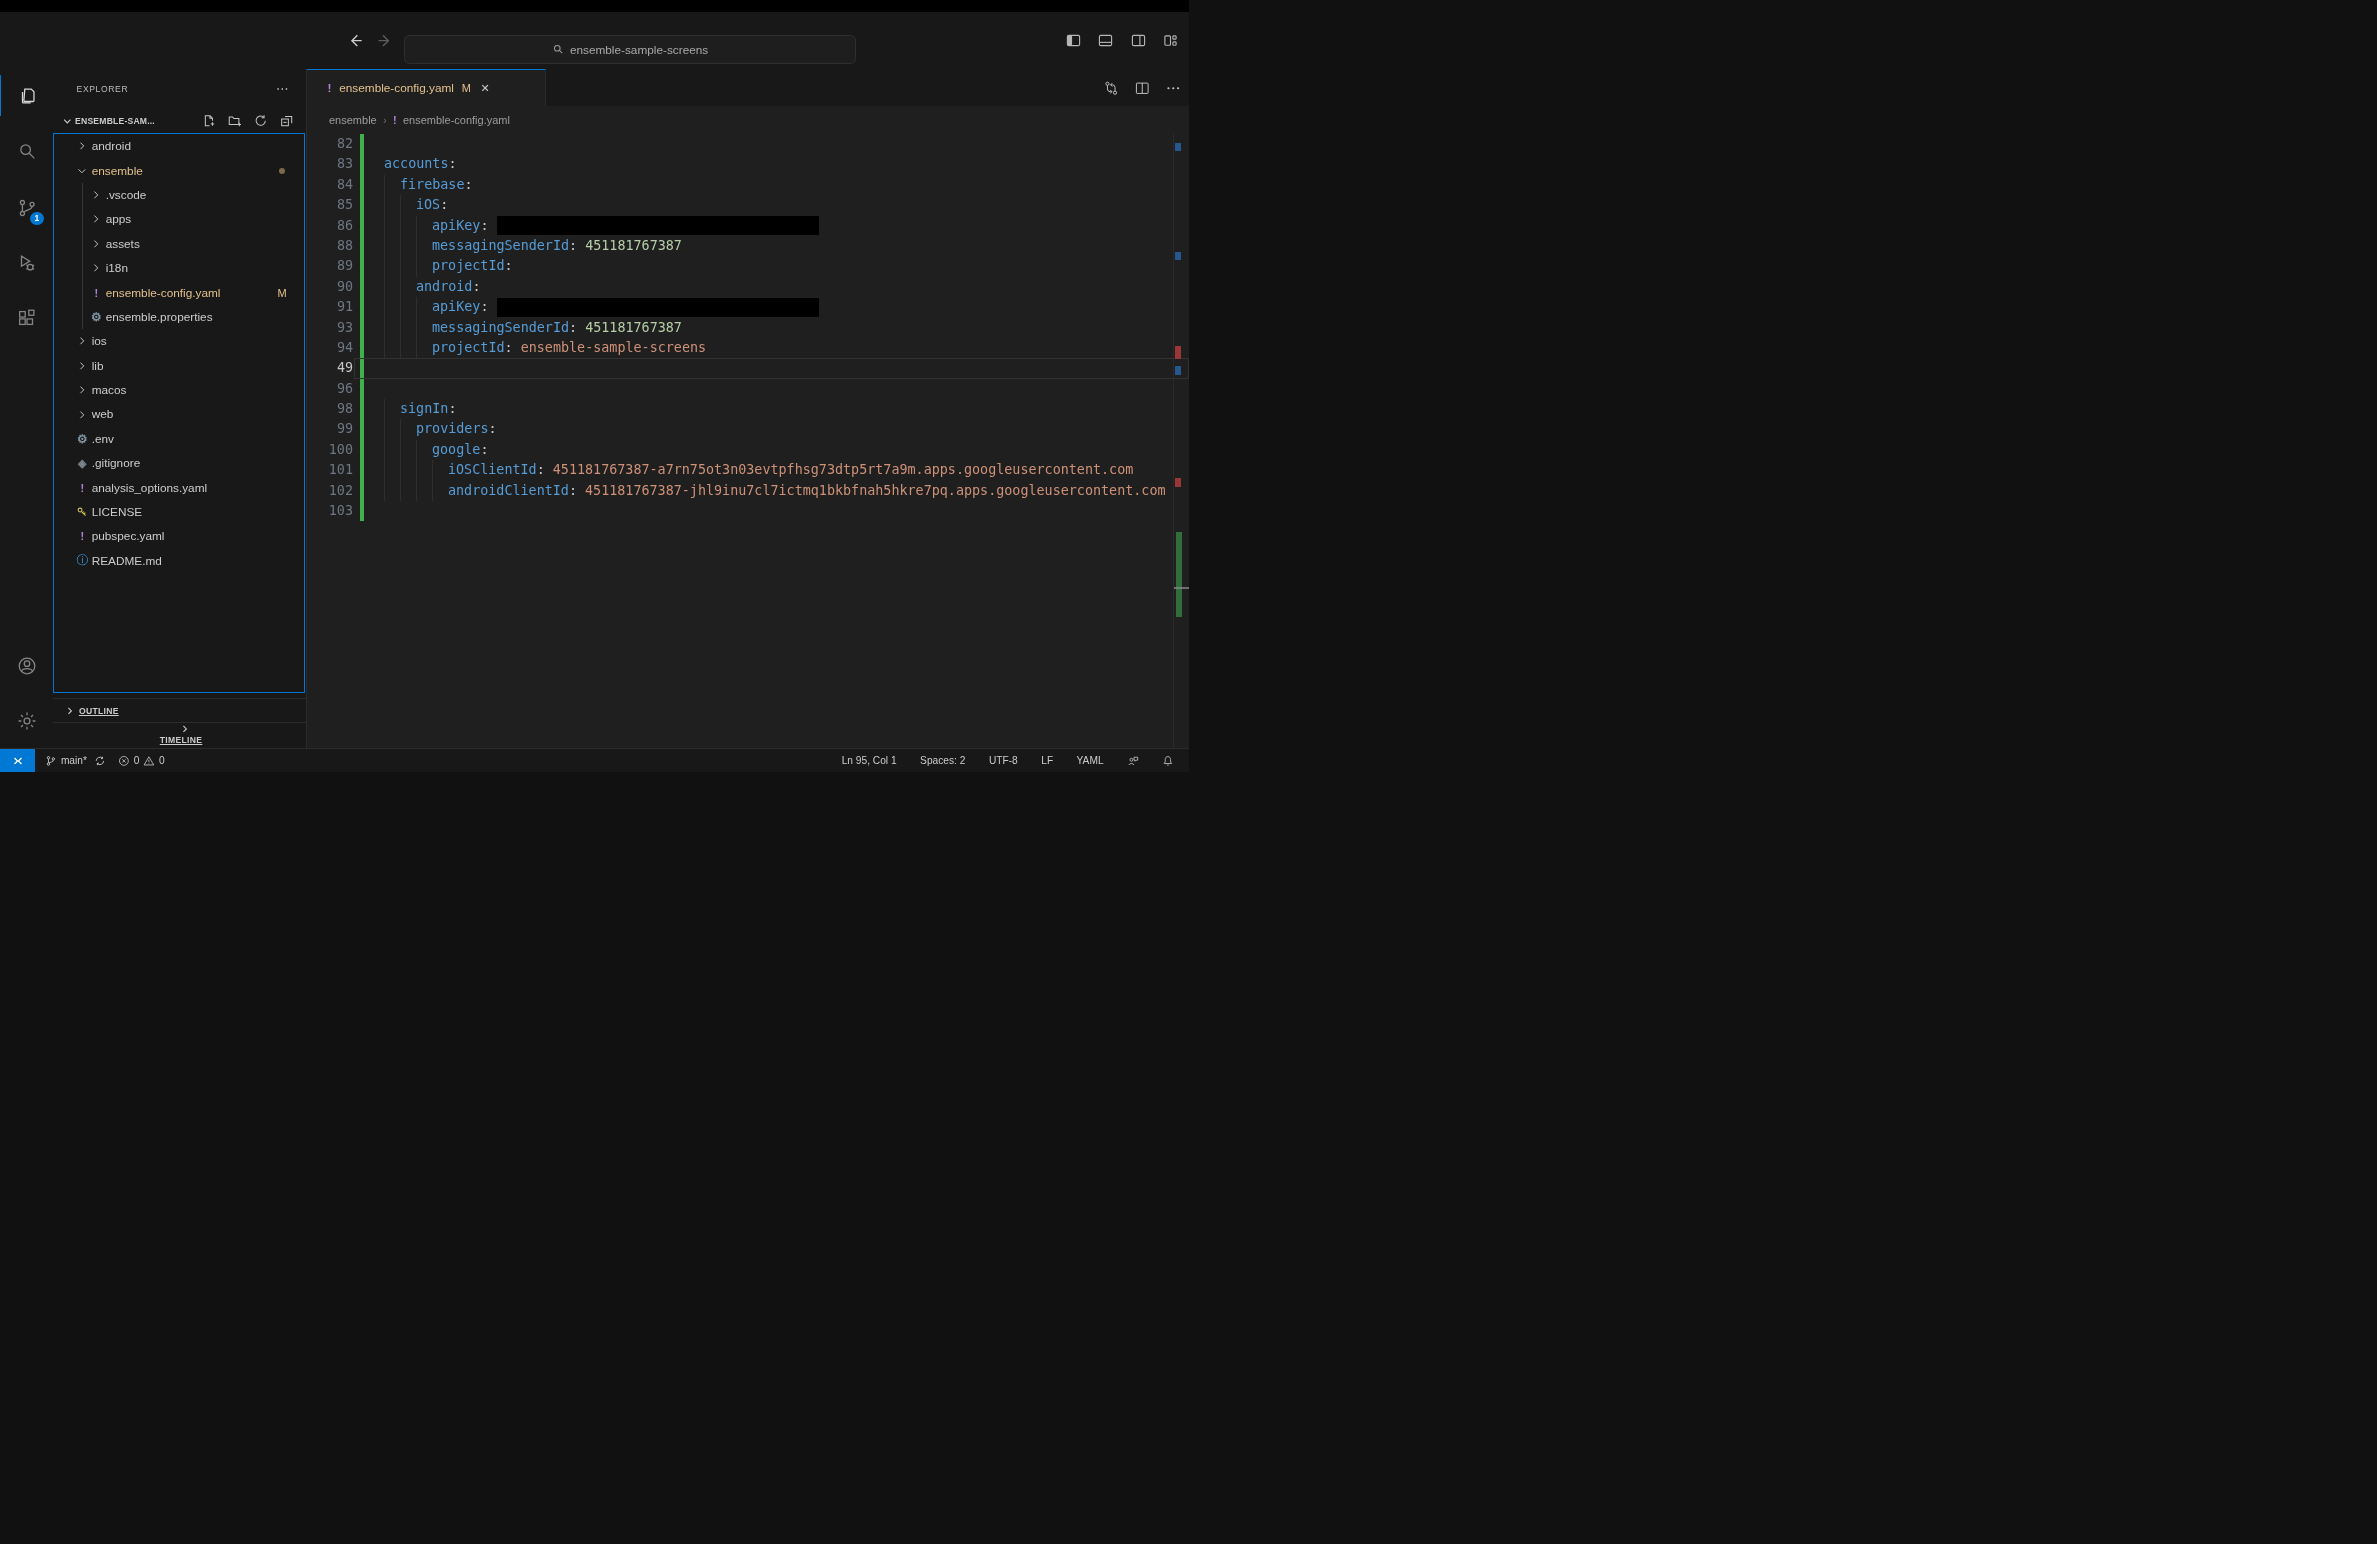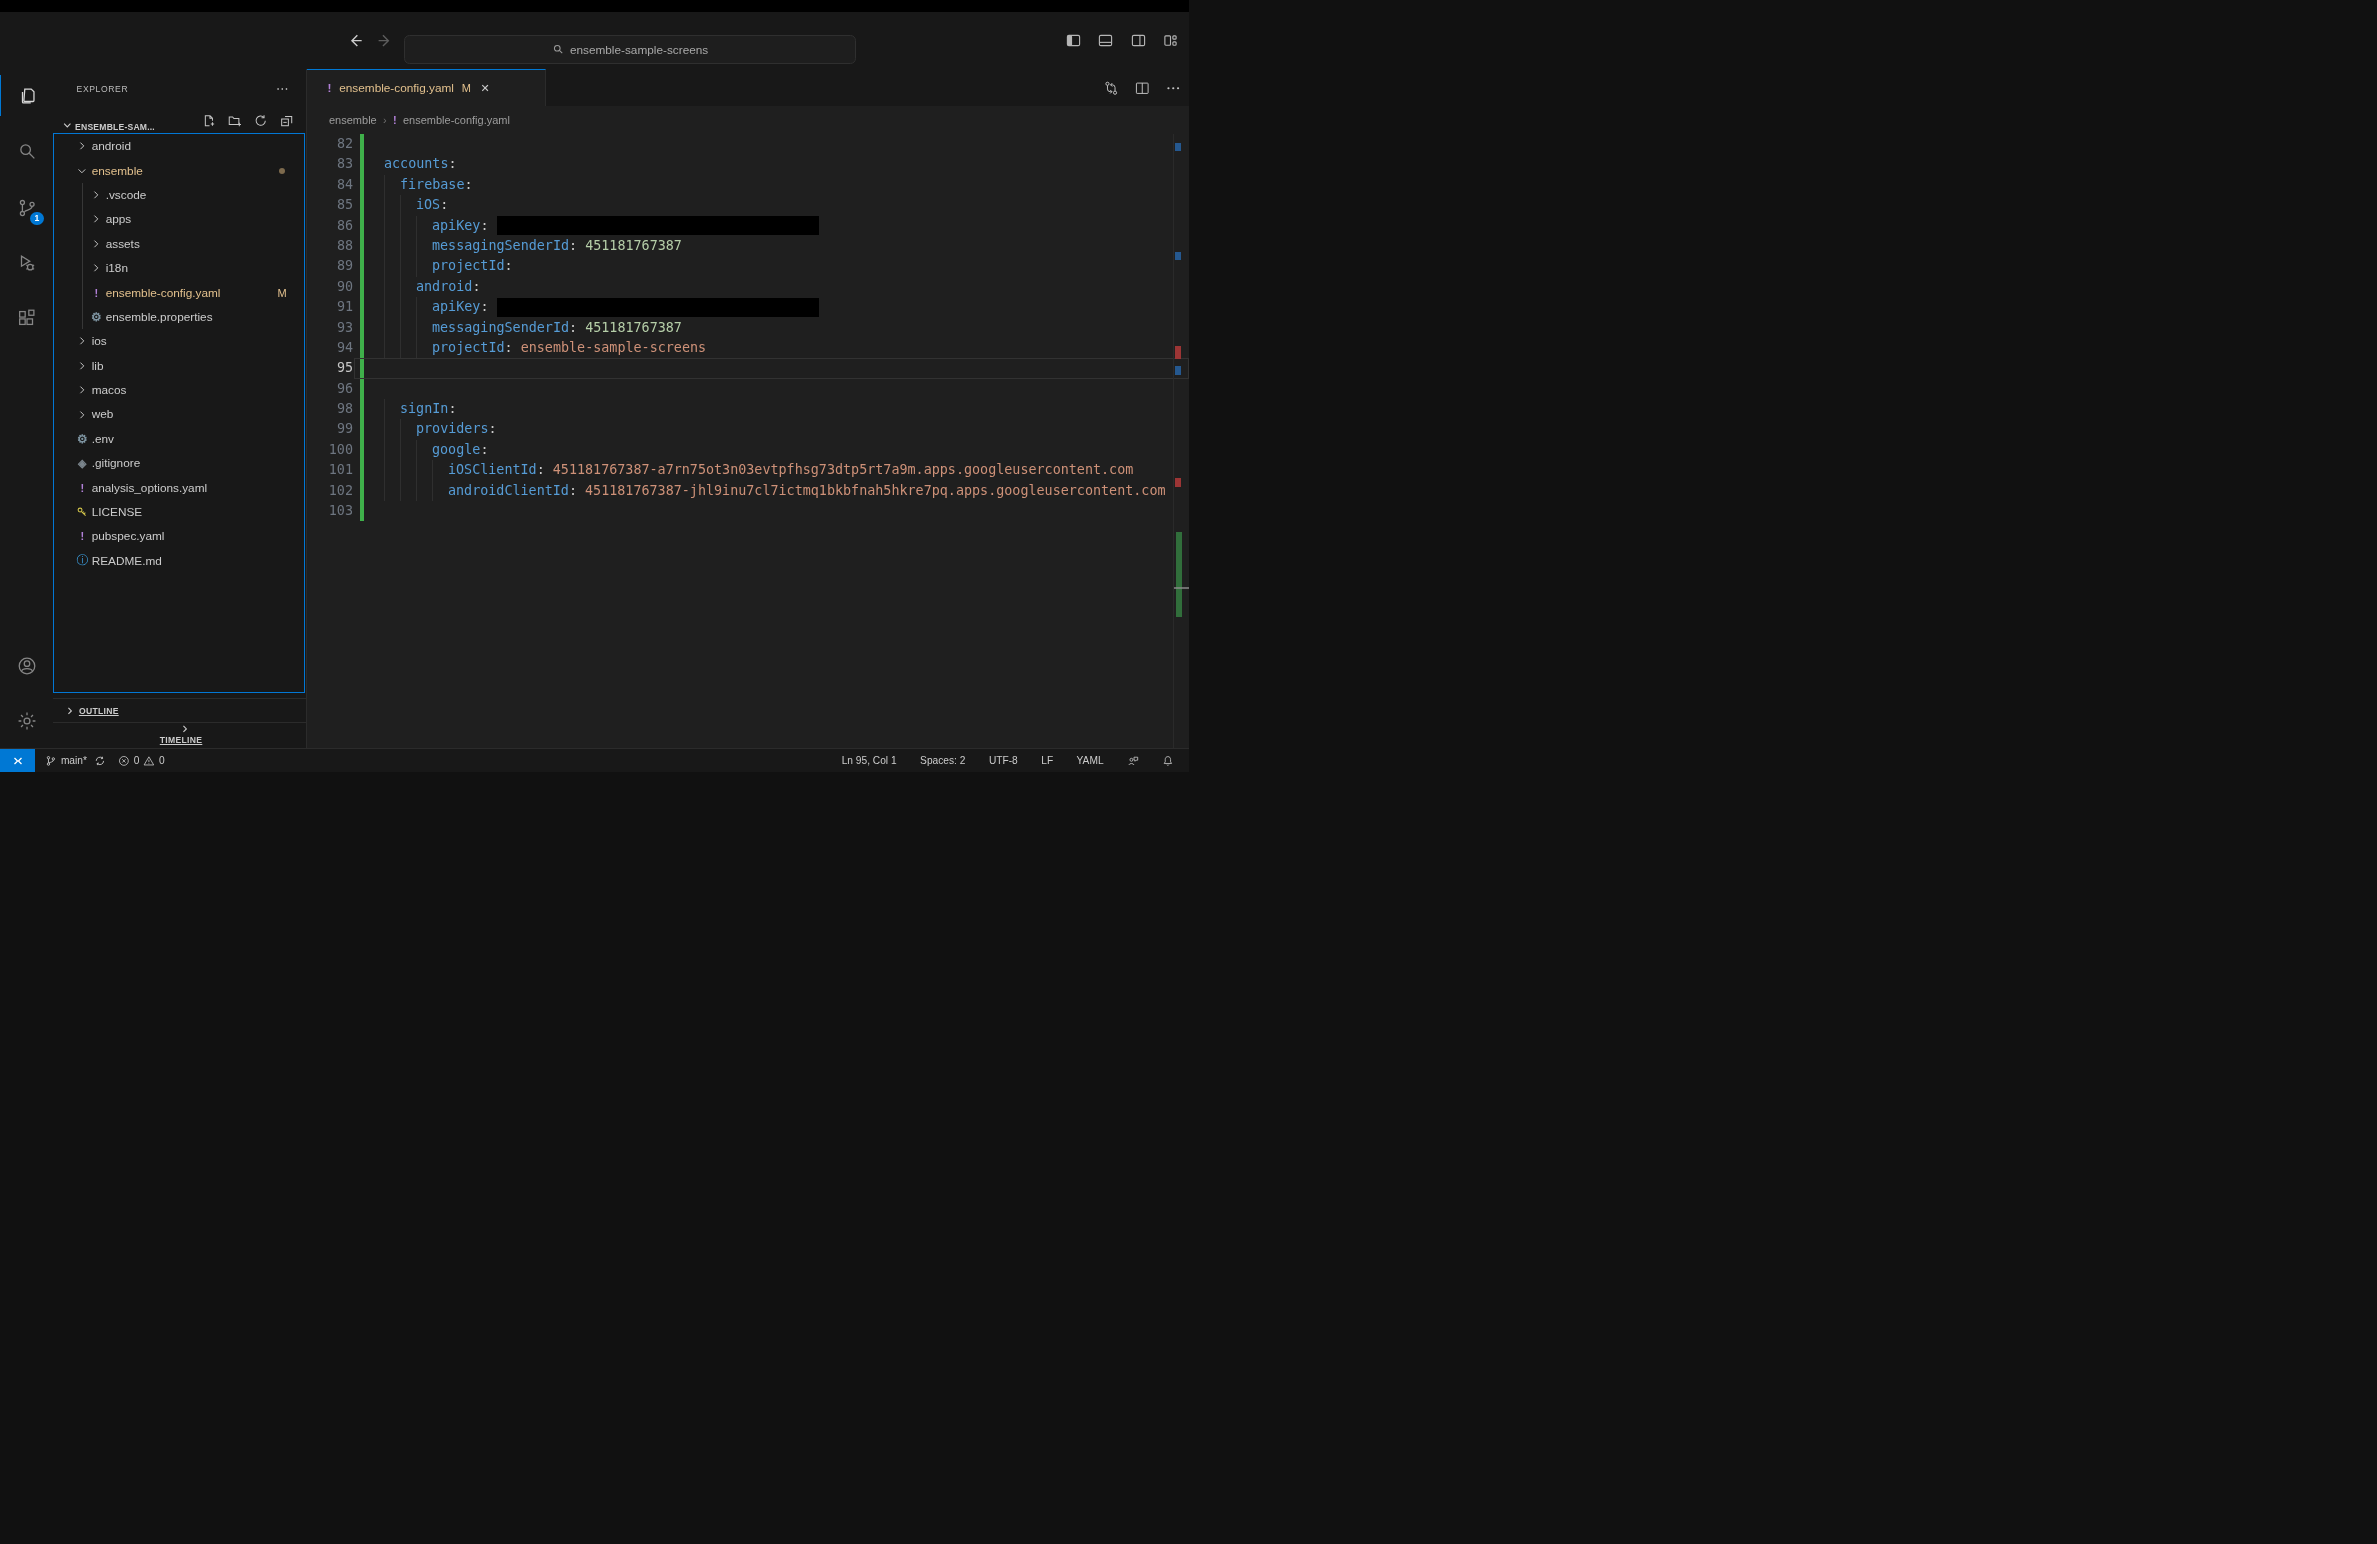--- a/index.html
+++ b/index.html
@@ -21,21 +21,21 @@
   .activitybar{left:0;top:69px;width:53px;height:679px;background:#181818;border-right:0.8px solid #2b2b2b;}
   .act-item{position:absolute;left:0;width:53px;height:41px;display:flex;align-items:center;justify-content:center;color:#868686;cursor:pointer;}
   .act-item.active{color:#d7d7d7;border-left:1.6px solid #0078d4;}
   .act-badge{position:absolute;right:9.4px;bottom:3.1px;min-width:13.4px;height:13.4px;border-radius:7px;background:#0078d4;
              color:#fff;font-size:8.6px;display:flex;align-items:center;justify-content:center;font-weight:bold;}
   
   .sidebar{left:53px;top:69px;width:253px;height:679px;background:#181818;border-right:0.8px solid #2b2b2b;}
   .sb-header{position:absolute;left:0;top:9.4px;width:253px;height:20.4px;display:flex;align-items:center;}
   .sb-header .t{margin-left:23.6px;font-size:8.6px;letter-spacing:0.6px;color:#bbbbbb;}
   .sb-header .more{position:absolute;right:17.3px;color:#cccccc;font-size:12.6px;cursor:pointer;}
-  .section-head{position:absolute;left:0;top:41px;width:253px;height:22px;display:flex;align-items:flex-end;cursor:pointer;}
+  .section-head{position:absolute;left:0;top:41px;width:253px;height:22px;display:flex;align-items:center;cursor:pointer;}
   .section-head .chev{margin-left:7.9px;color:#cccccc;}
   .section-head .t{margin-left:1.6px;font-size:8.6px;font-weight:bold;letter-spacing:0.2px;color:#cccccc;}
   .section-icons{position:absolute;right:12.6px;top:0;height:22px;display:flex;gap:12.6px;align-items:center;}
   .section-icons .ic{width:13.4px;height:13.4px;color:#c5c5c5;cursor:pointer;}
   .treewrap{position:absolute;left:0px;top:64px;width:252px;height:560px;border:0.8px solid #0277d4;box-sizing:border-box;}
   .trow{position:relative;width:100%;height:24.4px;display:flex;align-items:center;cursor:pointer;box-sizing:border-box;}
   .trow .marker{width:12.6px;height:12.6px;display:flex;align-items:center;justify-content:center;flex:none;color:#cccccc;}
   .trow .lbl{margin-left:3.1px;font-size:11.8px;color:#cccccc;white-space:nowrap;}
   .trow.mod .lbl{color:#e2c08d;}
   .trow .badge{position:absolute;right:17.3px;font-size:11px;color:#e2c08d;}
@@ -499,21 +499,21 @@
       </div>
       <div class="crow">
         <span class="ln">94</span>
         <span class="gadd"></span>
         <span class="guide" style="left:77px"></span>
         <span class="guide" style="left:93px"></span>
         <span class="guide" style="left:109px"></span>
         <span class="txt" style="left:125px"><span class="key">projectId</span><span class="pun">:</span><span class="pun"> </span><span class="str">ensemble-sample-screens</span></span>
       </div>
       <div class="crow cur">
-        <span class="ln">95</span>
+        <span class="ln">49</span>
         <span class="gadd"></span>
         <span class="curbox"></span>
       </div>
       <div class="crow">
         <span class="ln">96</span>
         <span class="gadd"></span>
       </div>
       <div class="crow">
         <span class="ln">98</span>
         <span class="gadd"></span>

